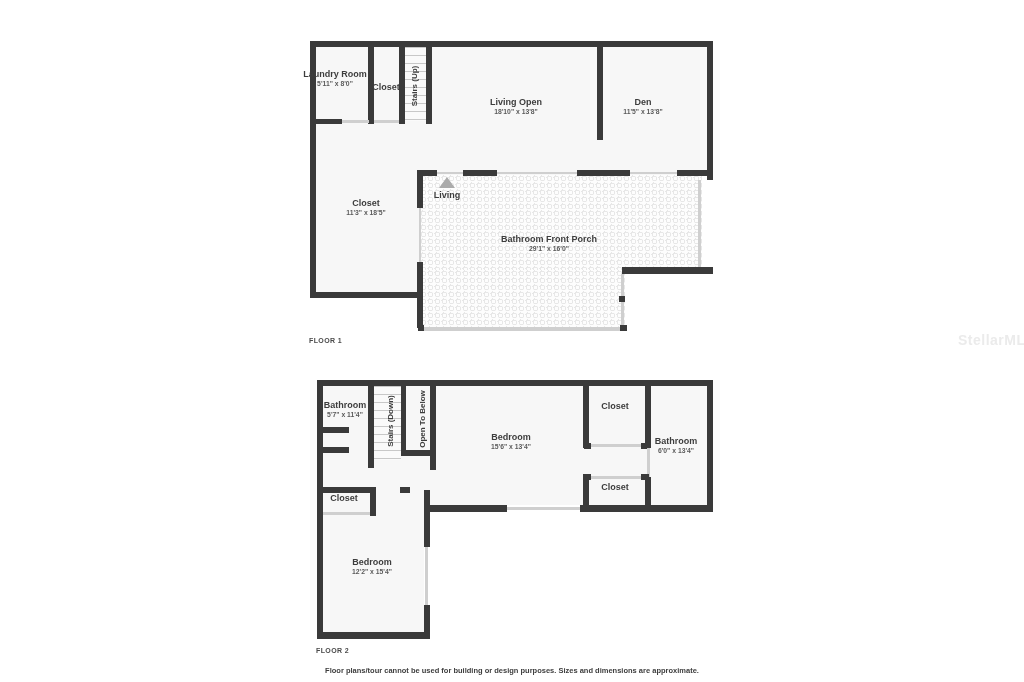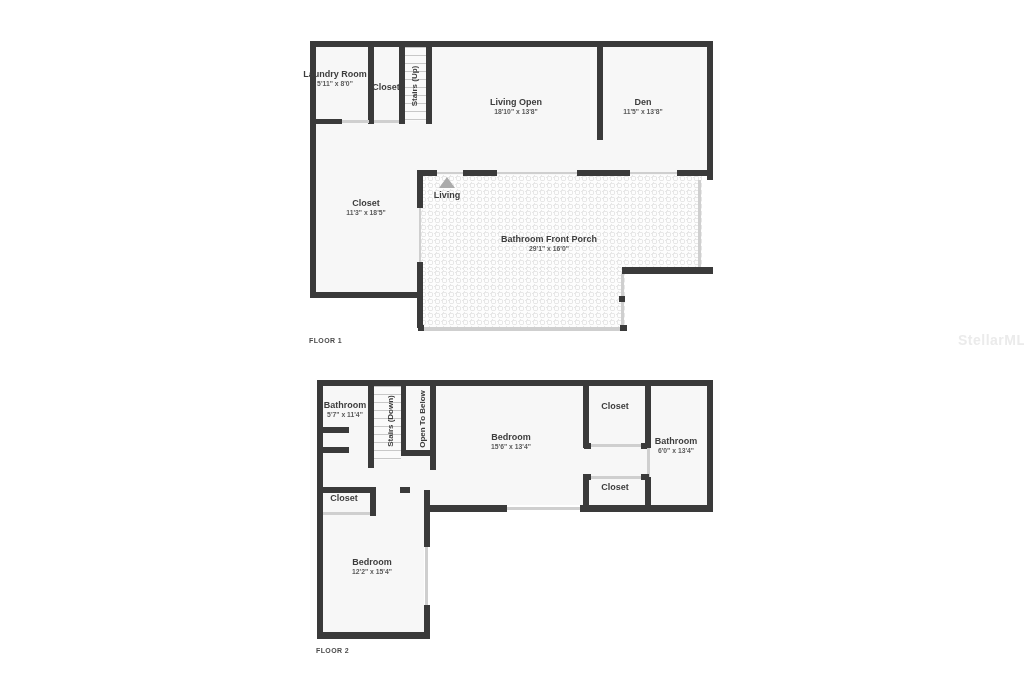--- a/index.html
+++ b/index.html
@@ -170,14 +170,15 @@
   </div>
   <div class="room-label" style="left:344px;top:493px">
     <div class="room-name">Closet</div>
   </div>
   <div class="room-label" style="left:372px;top:557px">
     <div class="room-name">Bedroom</div>
     <div class="room-dims">12'2" x 15'4"</div>
   </div>
   <div class="floor-tag" style="left:316px;top:647px">FLOOR 2</div>
 
+  <div class="disclaimer" style="top:666px">Floor plans/tour cannot be used for building or design purposes. Sizes and dimensions are approximate.</div>
 
 </div>
 
 </body></html>

